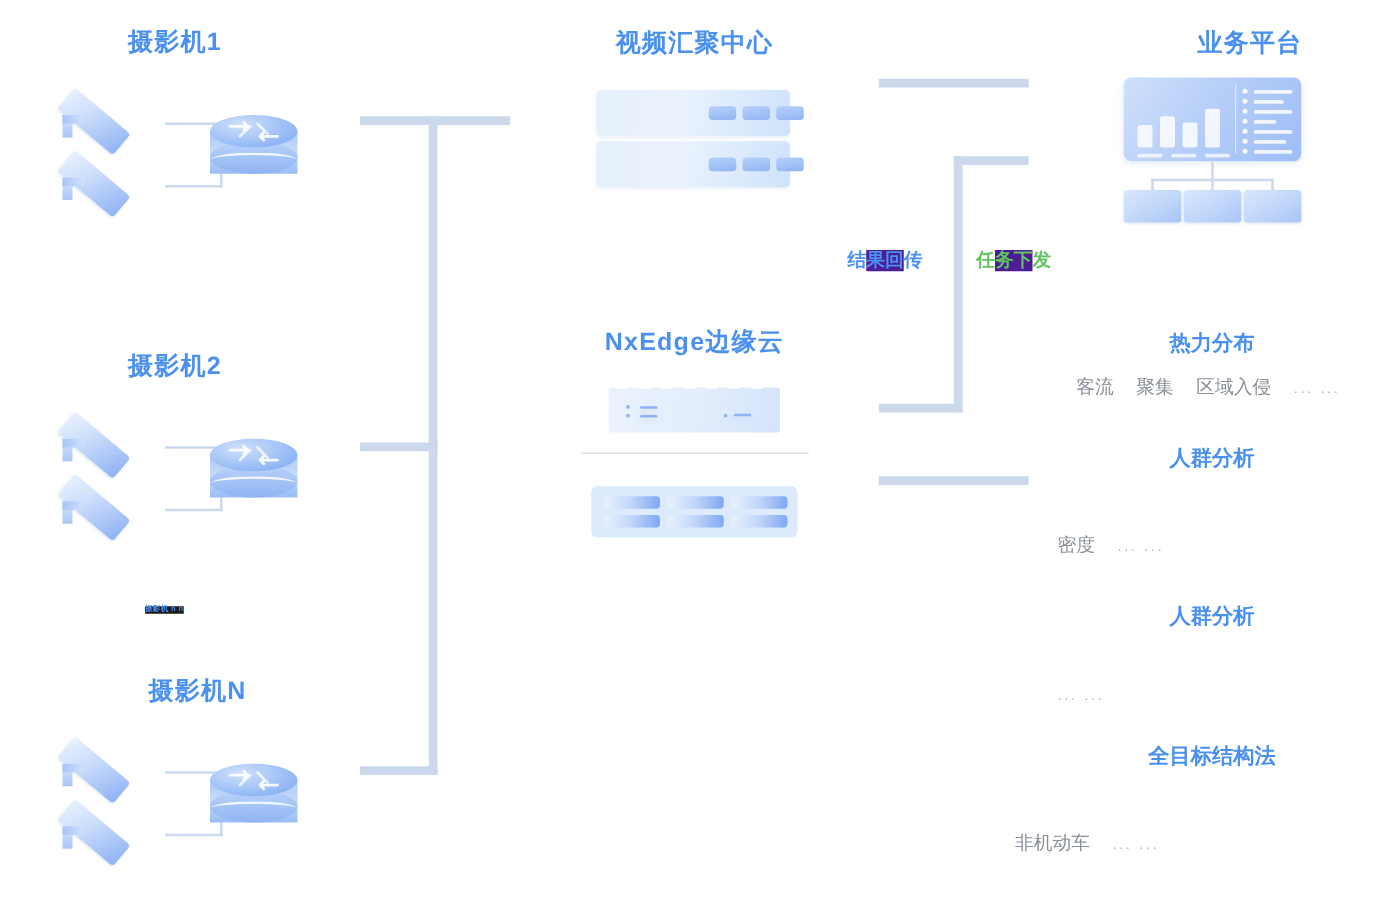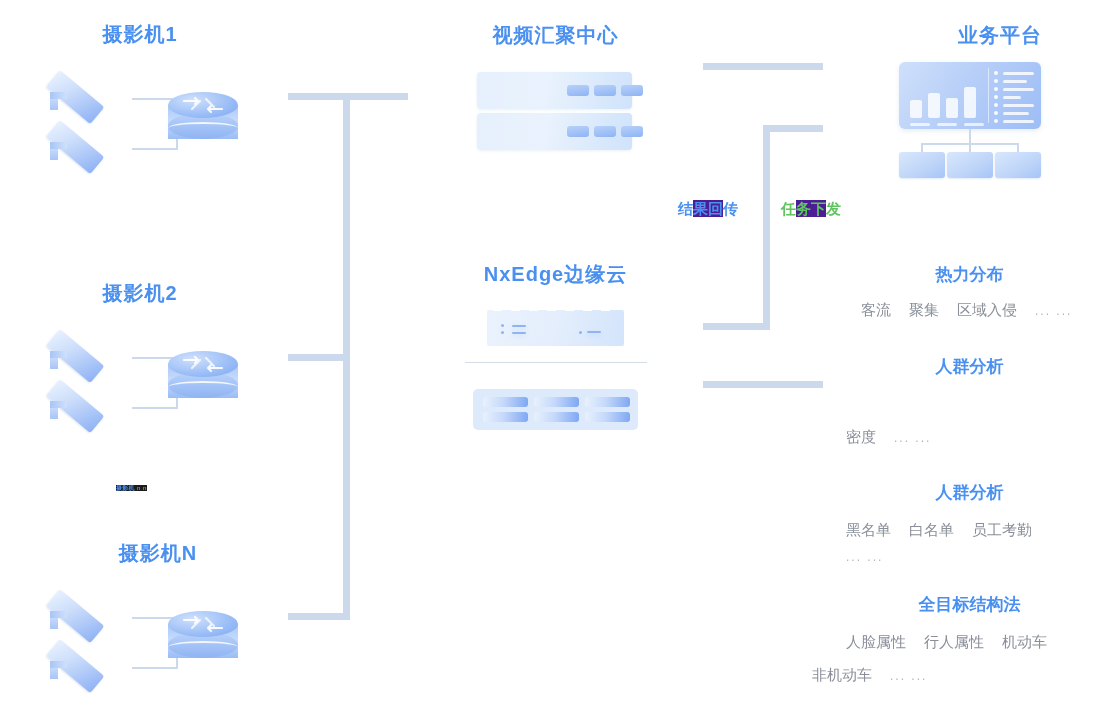--- a/index.html
+++ b/index.html
@@ -436,28 +436,22 @@
   <div class="tag-row" style="left:846px; top:297px;margin-left:15px;">
     <span>客流</span><span>聚集</span><span>区域入侵</span><span class="ellipsis">... ...</span>
   </div>
 
   <div class="sub-title" style="left:892px; top:358px; width:155px;">人群分析</div>
   <div class="tag-row" style="left:846px; top:424px;">
     <span>密度</span><span class="ellipsis">... ...</span>
   </div>
 
   <div class="sub-title" style="left:892px; top:484px; width:155px;">人群分析</div>
-  <div class="tag-row" style="left:846px; top:517px;">
-    <span>黑名单</span><span>白名单</span><span>员工考勤</span>
-  </div>
   <div class="tag-row" style="left:846px; top:543px;">
     <span class="ellipsis">... ...</span>
   </div>
 
   <div class="sub-title" style="left:892px; top:596px; width:155px;">全目标结构法</div>
-  <div class="tag-row" style="left:846px; top:629px;">
-    <span>人脸属性</span><span>行人属性</span><span>机动车</span>
-  </div>
   <div class="tag-row" style="left:812px; top:662px;">
     <span>非机动车</span><span class="ellipsis">... ...</span>
   </div>
 
 </div>
 
 </body></html>

